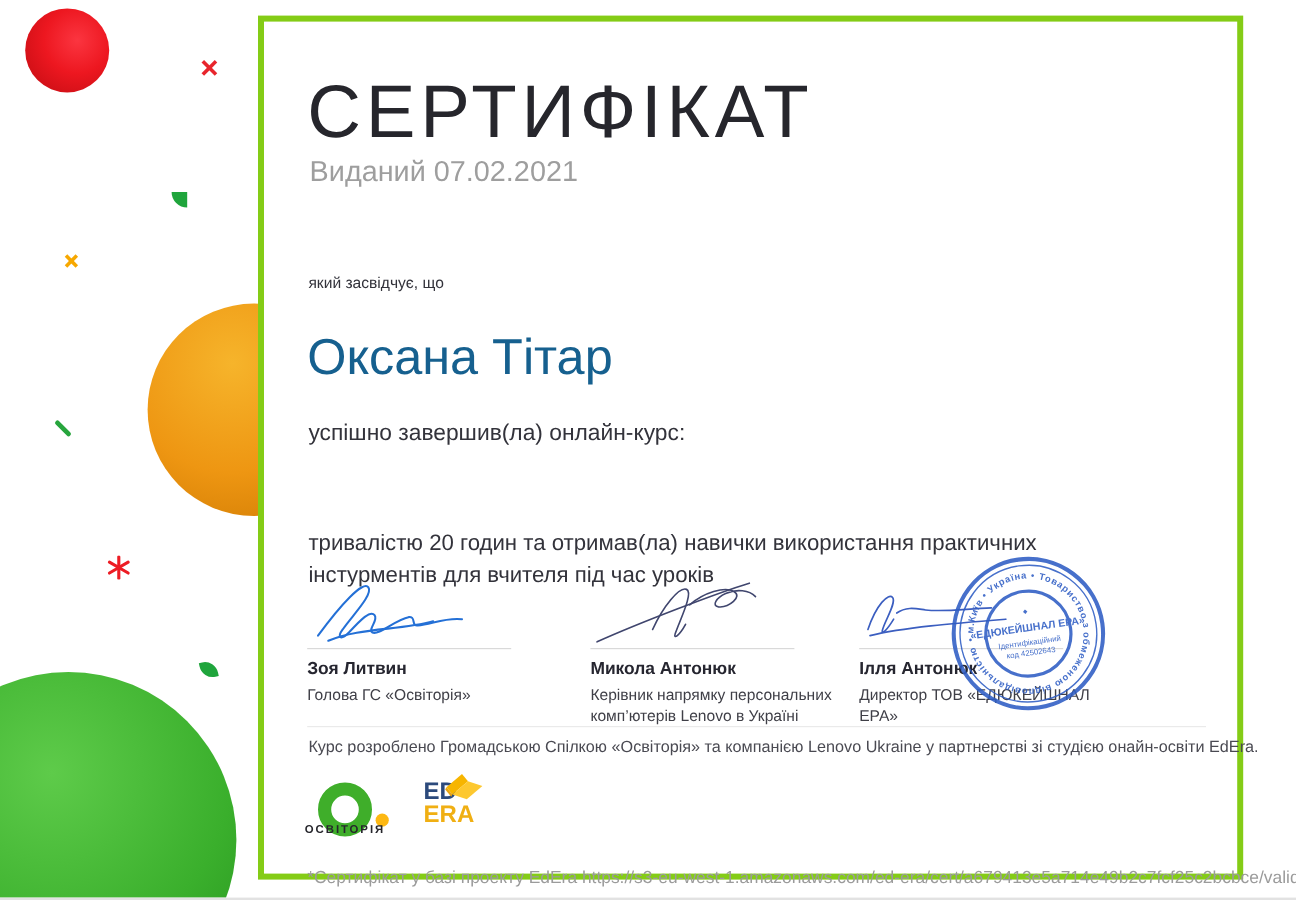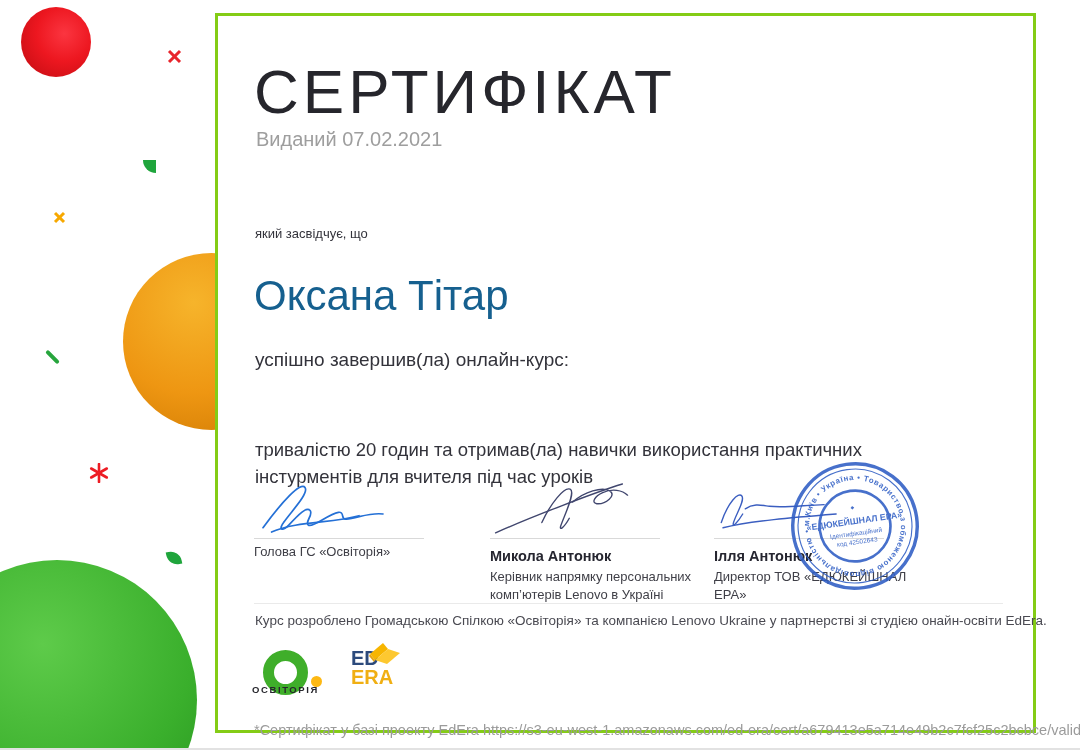--- a/index.html
+++ b/index.html
@@ -21,26 +21,26 @@
     border-radius:2px; transform:rotate(45deg); }
   .leaf-green { left:167px; top:551px; width:14px; height:14px; background:#1fa53c;
     border-radius:0 80% 0 80%; transform:rotate(-12deg); }
 
   
   .bottom-white { position:absolute; left:0; bottom:0; width:100%; height:4px; background:#fff; z-index:3; }
   .bottom-line { position:absolute; left:0; bottom:2px; width:100%; height:2px; background:#e2e2e2; z-index:4; }
 
   
   .card { position:absolute; left:215px; top:13px; width:821px; height:720px;
-    background:#ffffff; border:3px solid #84cc16; z-index:2; overflow:visible; }
+    background:#ffffff; border:5px solid #84cc16; z-index:2; overflow:visible; }
   .abs { position:absolute; }
 
   .cert-title { left:36px; top:40px; font-size:62px; letter-spacing:4px; font-weight:400;
     color:#26262c; white-space:nowrap; }
-  .issue-date { left:38px; top:112px; font-size:20px; color:#9e9e9e; font-weight:300; }
+  .issue-date { left:38px; top:112px; font-size:24px; color:#9e9e9e; font-weight:300; }
   .certifies { left:37px; top:210px; font-size:13px; color:#33333b; }
   .recipient { left:36px; top:256px; font-size:42px; color:#16608f; white-space:nowrap; }
   .course-intro { left:37px; top:333px; font-size:19px; color:#33333b; }
   .course-title { left:36px; top:369px; font-size:31px; font-weight:bold; color:#26262c; }
   .course-desc { left:37px; top:421px; width:610px; font-size:18.5px; line-height:1.45; color:#33333b; }
 
   .sig-col { position:absolute; top:462px; width:205px; }
   .sig-col-1 { left:36px; } .sig-col-2 { left:272px; } .sig-col-3 { left:496px; }
   .sig-draw { height:60px; position:relative; }
   .sig-line { width:170px; border-bottom:1px solid #d9d9d9; }
@@ -106,20 +106,21 @@
     <div class="sig-col sig-col-1">
       <div class="sig-draw">
         <svg width="150" height="60" viewBox="0 0 170 70">
           <g fill="none" stroke="#2470d6" stroke-width="2" stroke-linecap="round">
             <path d="M8,58 C30,28 52,4 57,11 C62,18 40,40 32,52 C26,60 30,63 38,55 C50,42 59,33 63,38 C67,43 56,52 61,55 C67,58 84,42 96,40 C104,39 98,49 105,48 C118,47 132,40 148,42"></path>
             <path d="M18,63 C48,50 88,53 120,44"></path>
           </g>
         </svg>
       </div>
       <div class="sig-line"></div>
+      <div class="sig-name">Зоя Литвин</div>
       <div class="sig-role">Голова ГС «Освіторія»</div>
     </div>
 
     <div class="sig-col sig-col-2">
       <div class="sig-draw">
         <svg width="150" height="60" viewBox="0 0 170 70">
           <g fill="none" stroke="#40466e" stroke-width="1.6" stroke-linecap="round">
             <path d="M4,64 C44,46 122,16 152,7"></path>
             <path d="M58,52 C68,30 84,10 91,13 C98,16 84,44 80,56 C78,62 84,58 90,47"></path>
             <path d="M94,28 C108,16 128,10 137,15 C146,20 132,31 122,30 C115,29 120,21 129,17 C140,12 152,14 158,20"></path>

